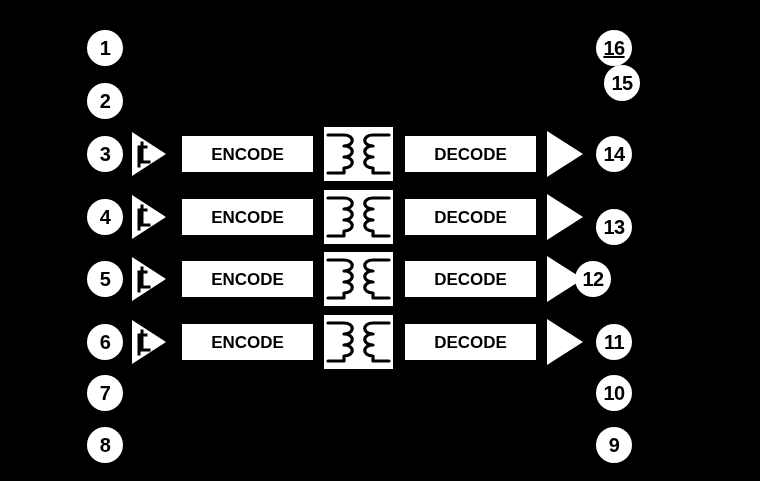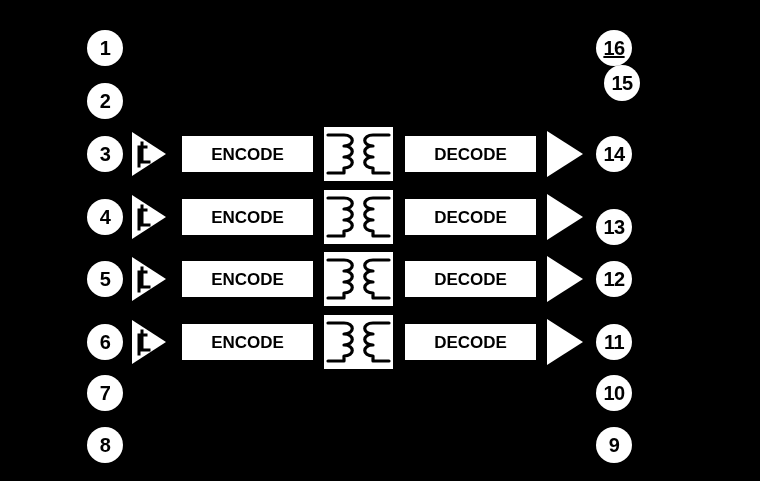--- a/index.html
+++ b/index.html
@@ -115,21 +115,21 @@
     </div>
     <div class="pin" style="left: 596px; top: 65px; margin-left: 8px;">
       <span>15</span>
     </div>
     <div class="pin" style="left: 596px; top: 136px; align-items: center;">
       <span>14</span>
     </div>
     <div class="pin" style="left: 596px; top: 199px; margin-top: 10px;">
       <span>13</span>
     </div>
-    <div class="pin" style="left: 596px; top: 261px;">
+    <div class="pin" style="left: 575px; top: 261px;">
       <span>12</span>
     </div>
     <div class="pin" style="left: 596px; top: 324px;">
       <span>11</span>
     </div>
     <div class="pin" style="left: 596px; top: 375px;">
       <span>10</span>
     </div>
     <div class="pin" style="left: 596px; top: 427px;">
       <span>9</span>

